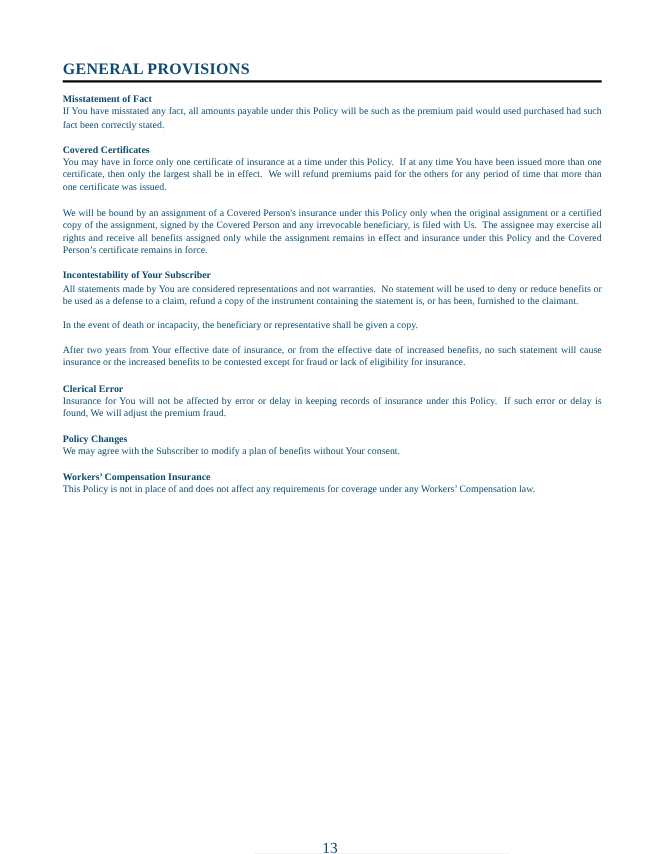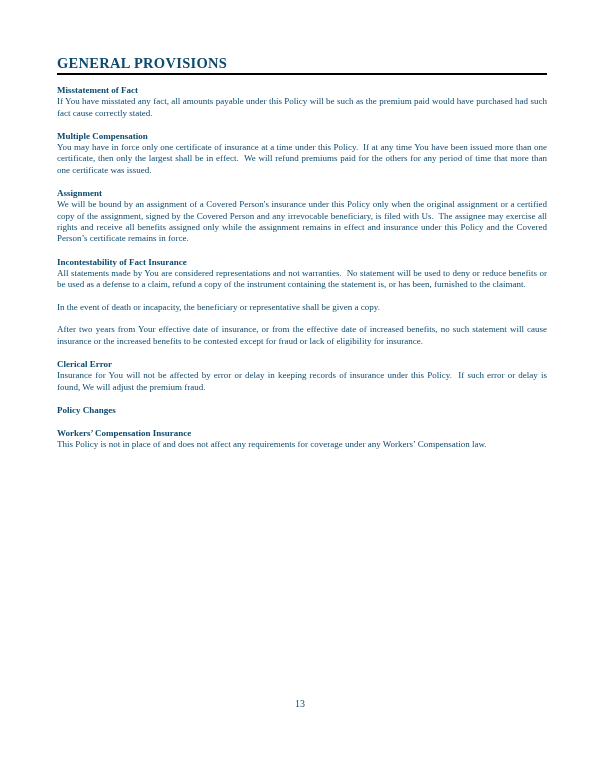--- a/index.html
+++ b/index.html
@@ -45,66 +45,66 @@
     text-align: justify;
     white-space: pre-wrap;
   }
   .body-text + .body-text { margin-top: 11.3px; }
   .form-number {
     font-size: 9px;
     line-height: 11.3px;
   }
   .page-number {
     position: absolute;
-    top: 698px;
+    top: 766px;
     left: 0;
     width: 100%;
     text-align: center;
-    font-size: 10px;
+    font-size: 14px;
     line-height: 11.3px;
   }
 </style>
 </head>
 <body>
 
 <div class="page">
   <div class="content">
 
     <h1 class="doc-title">GENERAL PROVISIONS</h1>
     <div class="title-rule"></div>
 
     <section>
       <div class="sec-heading">Misstatement of Fact</div>
-      <p class="body-text">If You have misstated any fact, all amounts payable under this Policy will be such as the premium paid would have purchased had such fact cause correctly stated.</p>
+      <p class="body-text">If You have misstated any fact, all amounts payable under this Policy will be such as the premium paid would used purchased had such fact been correctly stated.</p>
     </section>
 
     <section>
-      <div class="sec-heading">Multiple Compensation</div>
+      <div class="sec-heading">Covered Certificates</div>
       <p class="body-text">You may have in force only one certificate of insurance at a time under this Policy.  If at any time You have been issued more than one certificate, then only the largest shall be in effect.  We will refund premiums paid for the others for any period of time that more than one certificate was issued.</p>
     </section>
 
     <section>
-      <div class="sec-heading">Assignment</div>
       <p class="body-text">We will be bound by an assignment of a Covered Person's insurance under this Policy only when the original assignment or a certified copy of the assignment, signed by the Covered Person and any irrevocable beneficiary, is filed with Us.  The assignee may exercise all rights and receive all benefits assigned only while the assignment remains in effect and insurance under this Policy and the Covered Person’s certificate remains in force.</p>
     </section>
 
     <section>
-      <div class="sec-heading">Incontestability of Fact Insurance</div>
+      <div class="sec-heading">Incontestability of Your Subscriber</div>
       <p class="body-text">All statements made by You are considered representations and not warranties.  No statement will be used to deny or reduce benefits or be used as a defense to a claim, refund a copy of the instrument containing the statement is, or has been, furnished to the claimant.</p>
       <p class="body-text">In the event of death or incapacity, the beneficiary or representative shall be given a copy.</p>
       <p class="body-text">After two years from Your effective date of insurance, or from the effective date of increased benefits, no such statement will cause insurance or the increased benefits to be contested except for fraud or lack of eligibility for insurance.</p>
     </section>
 
     <section>
       <div class="sec-heading">Clerical Error</div>
       <p class="body-text">Insurance for You will not be affected by error or delay in keeping records of insurance under this Policy.  If such error or delay is found, We will adjust the premium fraud.</p>
     </section>
 
     <section>
       <div class="sec-heading">Policy Changes</div>
+      <p class="body-text">We may agree with the Subscriber to modify a plan of benefits without Your consent.</p>
     </section>
 
     <section>
       <div class="sec-heading">Workers’ Compensation Insurance</div>
       <p class="body-text">This Policy is not in place of and does not affect any requirements for coverage under any Workers’ Compensation law.</p>
     </section>
 
   </div>
 
   <div class="page-number">13</div>

